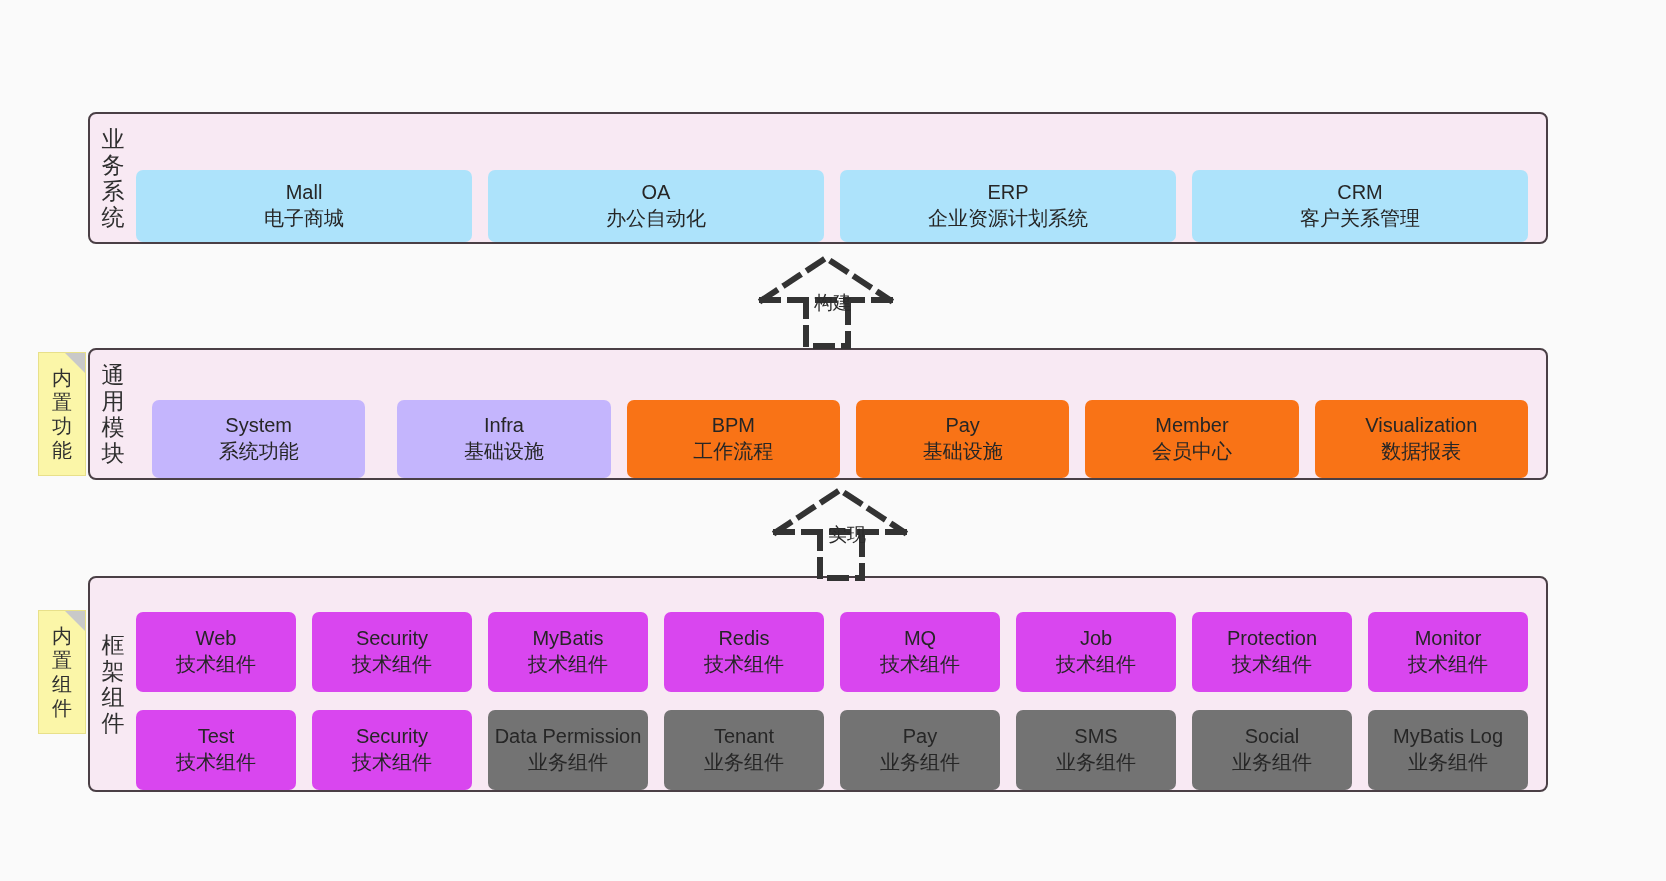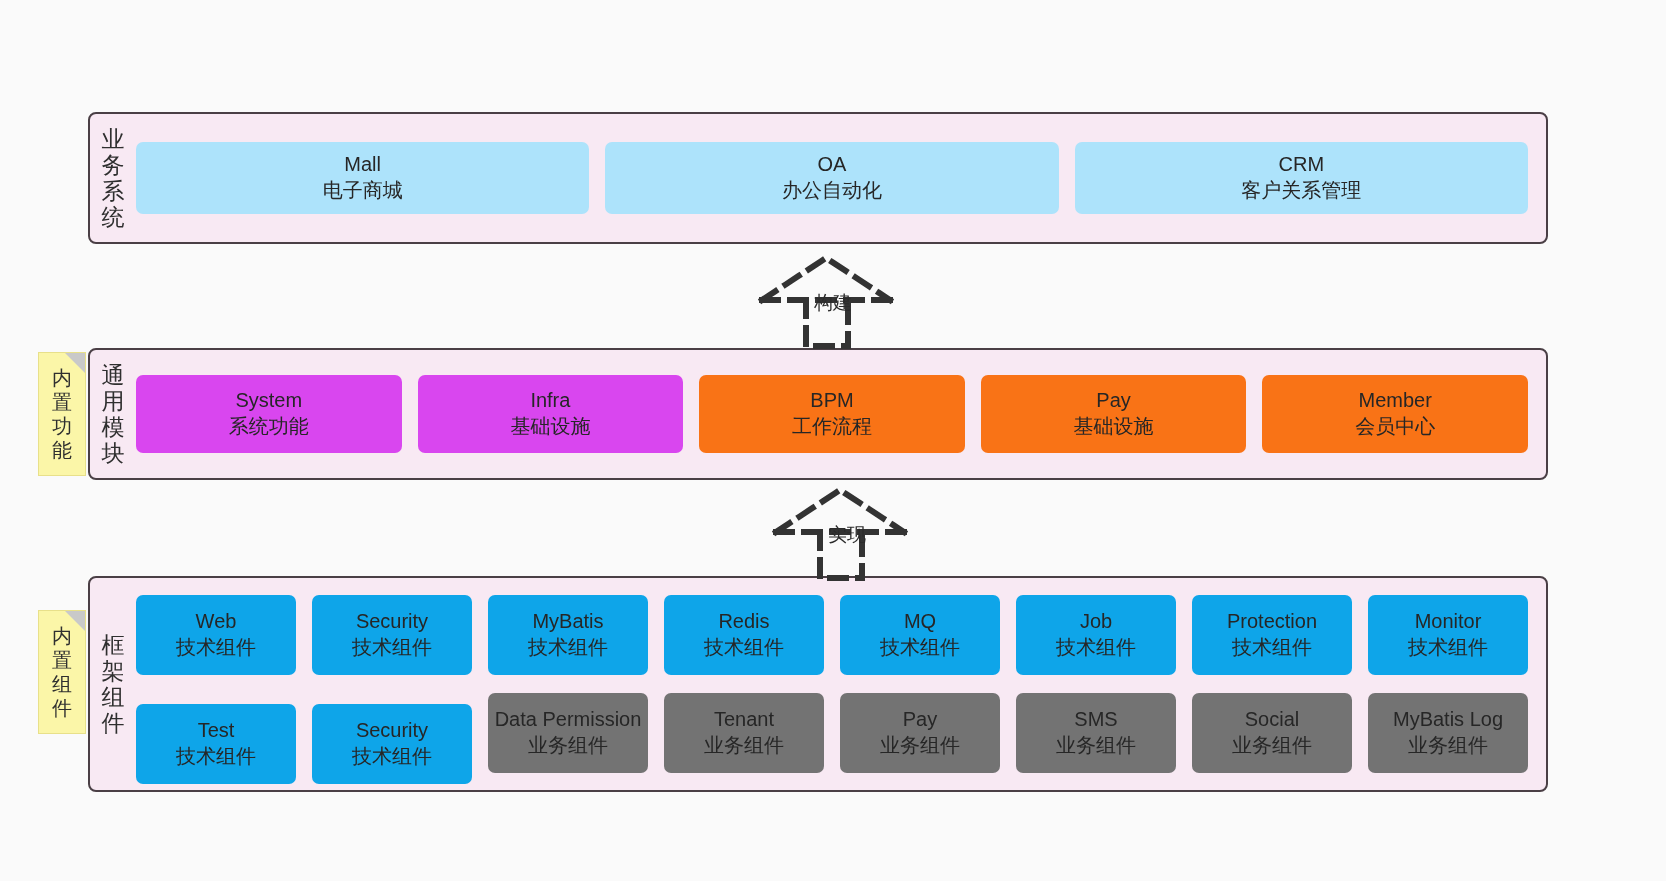--- a/index.html
+++ b/index.html
@@ -40,21 +40,21 @@
     color: #2f2f2f;
     letter-spacing: 0;
     user-select: none;
   }
   .layer-title span { display: block; }
 
   .layer-body {
     flex: 1 1 auto;
     display: flex;
     flex-direction: column;
-    justify-content: center;
+    justify-content: flex-end;
     gap: 18px;
     padding: 0 18px 0 0;
   }
 
   .row {
     display: flex;
     gap: 16px;
     justify-content: space-between;
   }
 
@@ -70,23 +70,23 @@
     text-align: center;
     font-size: 20px;
     line-height: 1.28;
     color: #262626;
     padding: 4px 6px;
   }
   .card .en { display: block; }
   .card .cn { display: block; }
 
   .card.blue      { background: #ade3fb; }
-  .card.red       { background: #d946ef; }
+  .card.red       { background: #c4b5fd; margin-left: 16px; }
   .card.pink      { background: #f97316; }
-  .card.green     { background: #0ea5e9; margin-top: 11px; }
+  .card.green     { background: #d946ef; }
   .card.lightgreen{ background: #737373; }
 
   
   #layer-business { left: 88px; top: 112px; width: 1460px; height: 132px; }
   #layer-business .layer-body { gap: 0; }
   #layer-business .card { height: 72px; }
 
   
   #layer-common { left: 88px; top: 348px; width: 1460px; height: 132px; }
   #layer-common .layer-body { gap: 0; }
@@ -157,20 +157,24 @@
     <div class="row">
       <div class="card blue">
         <span class="en">Mall</span>
         <span class="cn">电子商城</span>
       </div>
       <div class="card blue">
         <span class="en">OA</span>
         <span class="cn">办公自动化</span>
       </div>
       <div class="card blue">
+        <span class="en">ERP</span>
+        <span class="cn">企业资源计划系统</span>
+      </div>
+      <div class="card blue">
         <span class="en">CRM</span>
         <span class="cn">客户关系管理</span>
       </div>
     </div>
   </div>
 </div>
 
 <div class="connector" id="connector-build">
   <svg width="200" height="98" viewBox="0 0 200 98">
     <path d="M 18 48 L 82 6 L 146 48" fill="none" stroke="#333333" stroke-width="6" stroke-dasharray="16 12" stroke-linecap="square"></path>
@@ -210,20 +214,24 @@
         <span class="cn">工作流程</span>
       </div>
       <div class="card pink">
         <span class="en">Pay</span>
         <span class="cn">基础设施</span>
       </div>
       <div class="card pink">
         <span class="en">Member</span>
         <span class="cn">会员中心</span>
       </div>
+      <div class="card pink">
+        <span class="en">Visualization</span>
+        <span class="cn">数据报表</span>
+      </div>
     </div>
   </div>
 </div>
 
 <div class="connector" id="connector-impl">
   <svg width="200" height="98" viewBox="0 0 200 98">
     <path d="M 18 48 L 82 6 L 146 48" fill="none" stroke="#333333" stroke-width="6" stroke-dasharray="16 12" stroke-linecap="square"></path>
     <path d="M 18 48 L 146 48" fill="none" stroke="#333333" stroke-width="6" stroke-dasharray="16 12" stroke-linecap="square"></path>
     <path d="M 62 48 L 62 94 L 104 94 L 104 48" fill="none" stroke="#333333" stroke-width="6" stroke-dasharray="16 12" stroke-linecap="square"></path>
   </svg>

